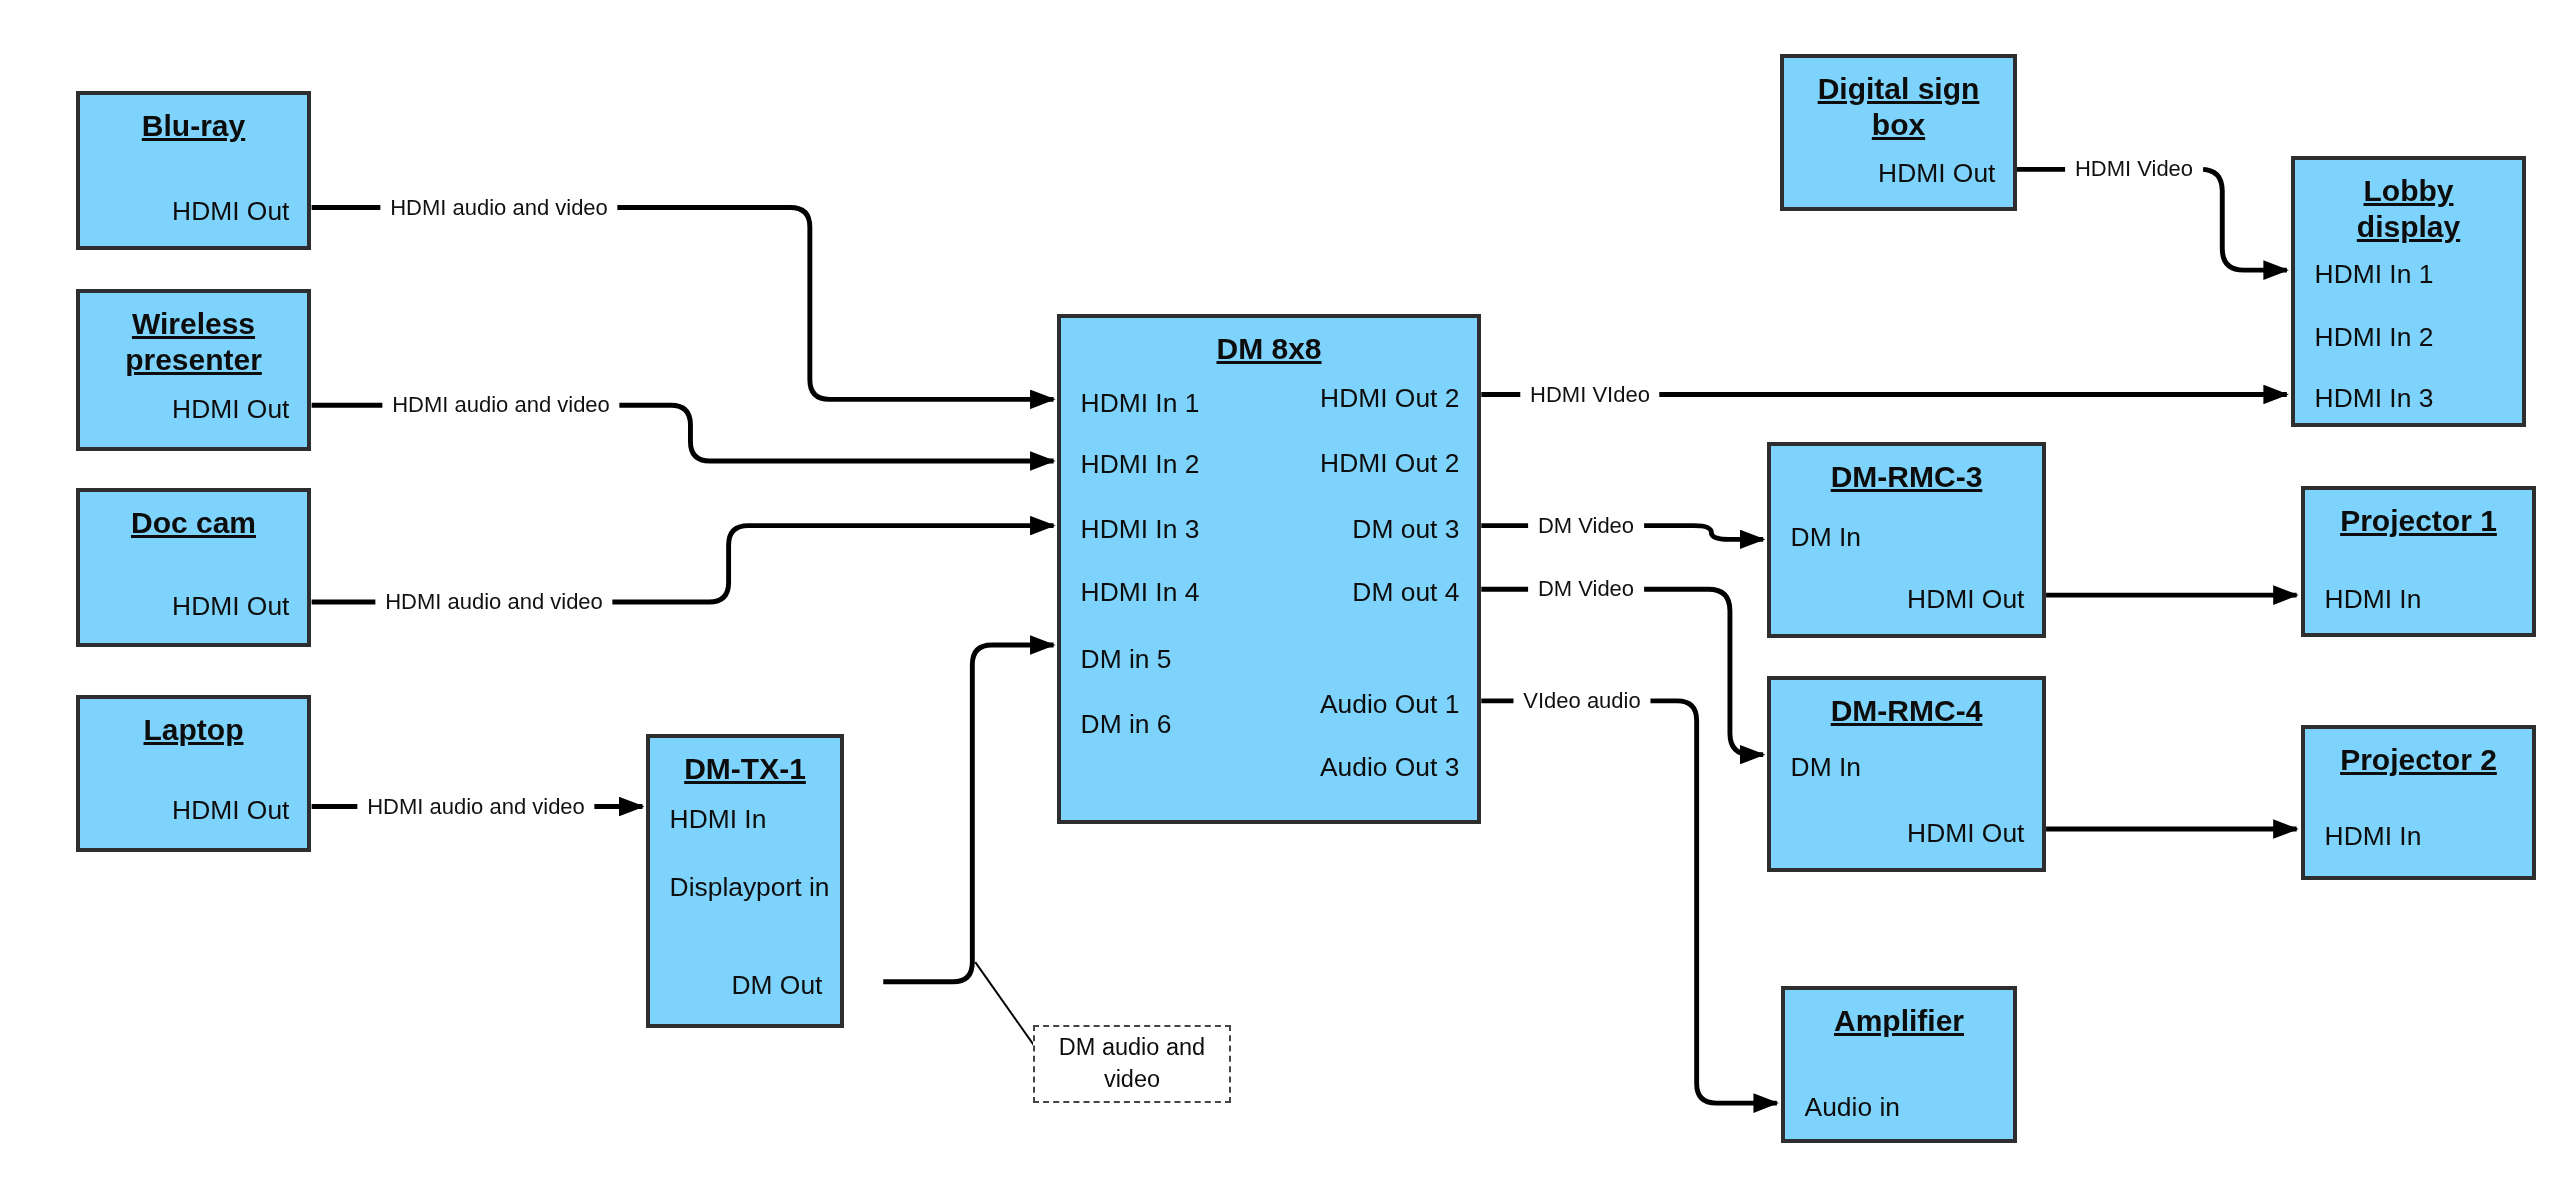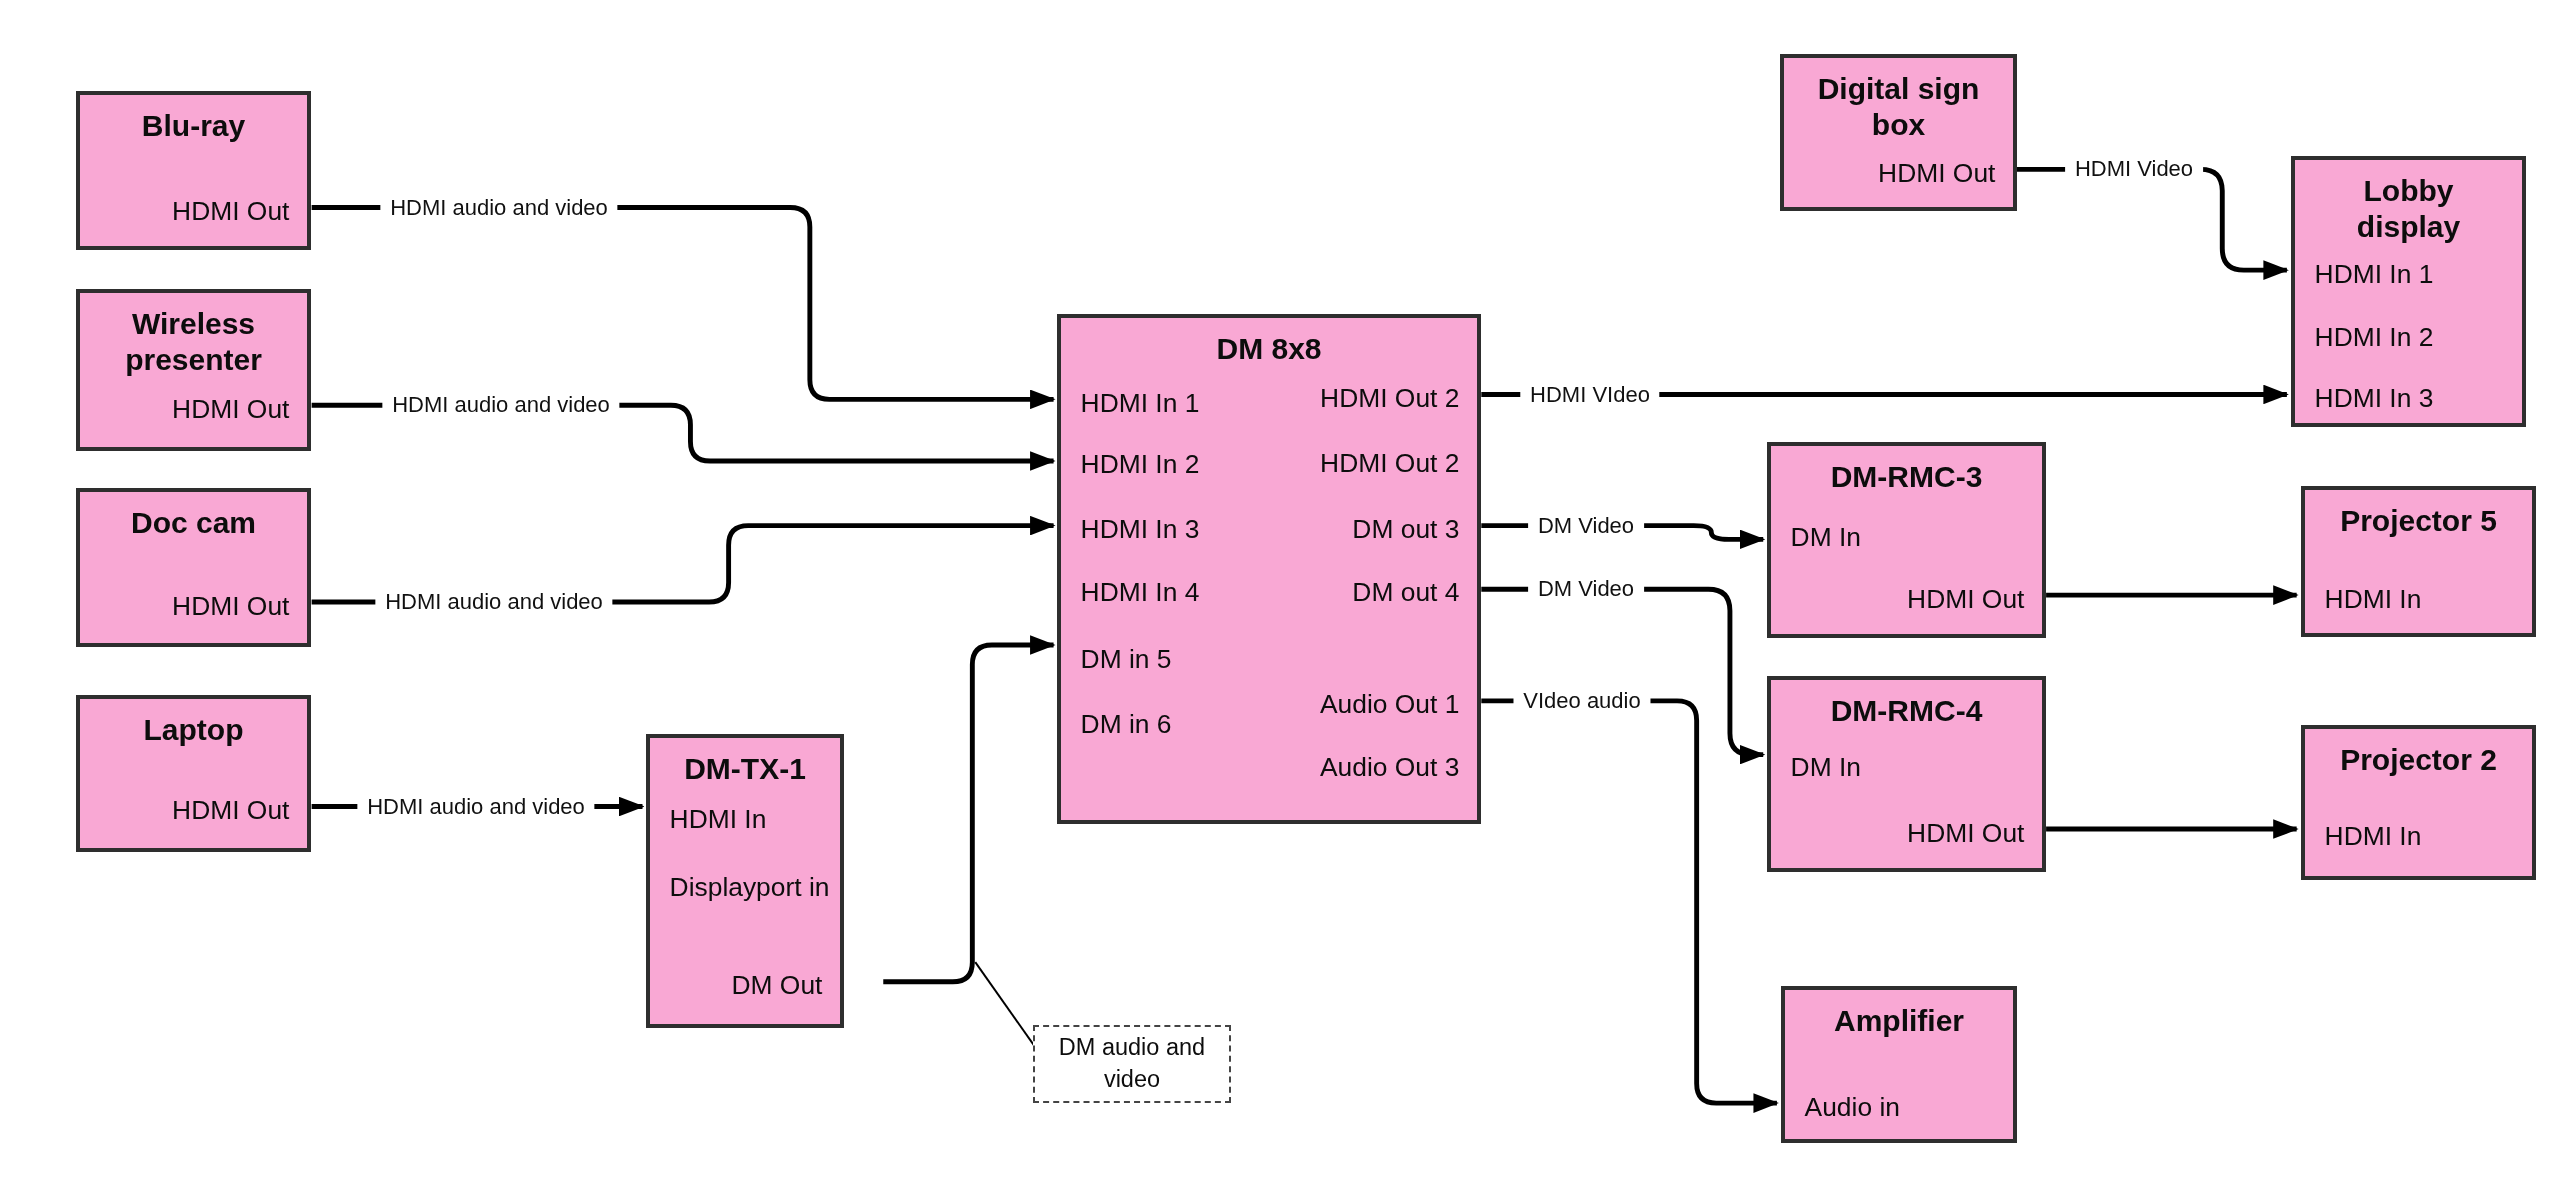--- a/index.html
+++ b/index.html
@@ -2,22 +2,22 @@
 <html><head>
 <meta charset="utf-8">
 <style>
   html,body{margin:0;padding:0;background:#ffffff;}
   #canvas{
     position:relative;width:2576px;height:1201px;background:#ffffff;overflow:hidden;
     font-family:"Liberation Sans", sans-serif;color:#0d0d0d;
   }
   #wires{position:absolute;left:0;top:0;z-index:1;}
   .node{
-    position:absolute;box-sizing:border-box;background:#f9a8d4;
-    border:4.9px solid #2e2e2e;z-index:2;
+    position:absolute;box-sizing:border-box;background:#7dd3fc;
+    border:4.9px solid #2e2e2e;z-index:2;text-decoration:underline;
   }
   .node .title{
     padding-top:12.7px;text-align:center;font-weight:bold;font-size:30px;
     line-height:1.2;white-space:pre-line;
   }
   .port{
     position:absolute;box-sizing:border-box;width:100%;height:33px;line-height:33px;
     font-size:26.4px;white-space:nowrap;
   }
   .port.left{left:0;padding-left:19.6px;text-align:left;}
@@ -107,21 +107,21 @@
       <div class="port left" style="top: 98px;">HDMI In 1</div>
       <div class="port left" style="top: 161px;">HDMI In 2</div>
       <div class="port left" style="top: 222px;">HDMI In 3</div>
     </div>
     <div class="node" style="left: 1767px; top: 442px; width: 279px; height: 196px;">
       <div class="title">DM-RMC-3</div>
       <div class="port left" style="top: 75px;">DM In</div>
       <div class="port right" style="top: 137px;">HDMI Out</div>
     </div>
     <div class="node" style="left: 2301px; top: 486px; width: 235px; height: 151px;">
-      <div class="title">Projector 5</div>
+      <div class="title">Projector 1</div>
       <div class="port left" style="top: 93px;">HDMI In</div>
     </div>
     <div class="node" style="left: 1767px; top: 676px; width: 279px; height: 196px;">
       <div class="title">DM-RMC-4</div>
       <div class="port left" style="top: 71px;">DM In</div>
       <div class="port right" style="top: 137px;">HDMI Out</div>
     </div>
     <div class="node" style="left: 2301px; top: 725px; width: 235px; height: 155px;">
       <div class="title">Projector 2</div>
       <div class="port left" style="top: 91px;">HDMI In</div>

